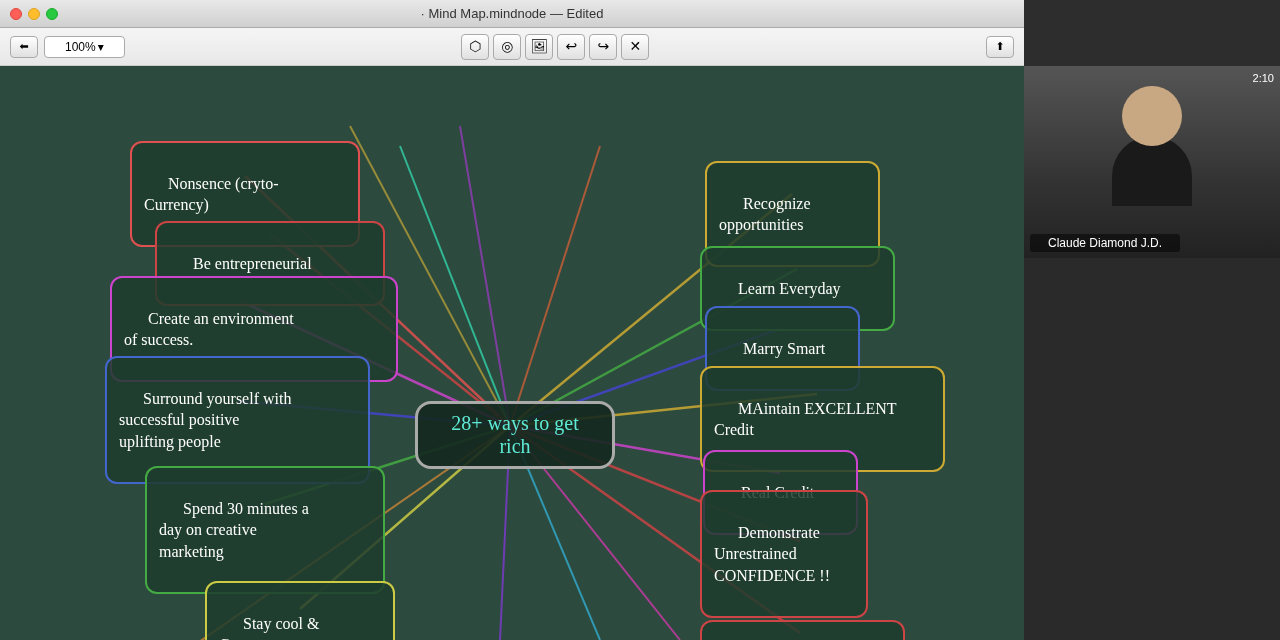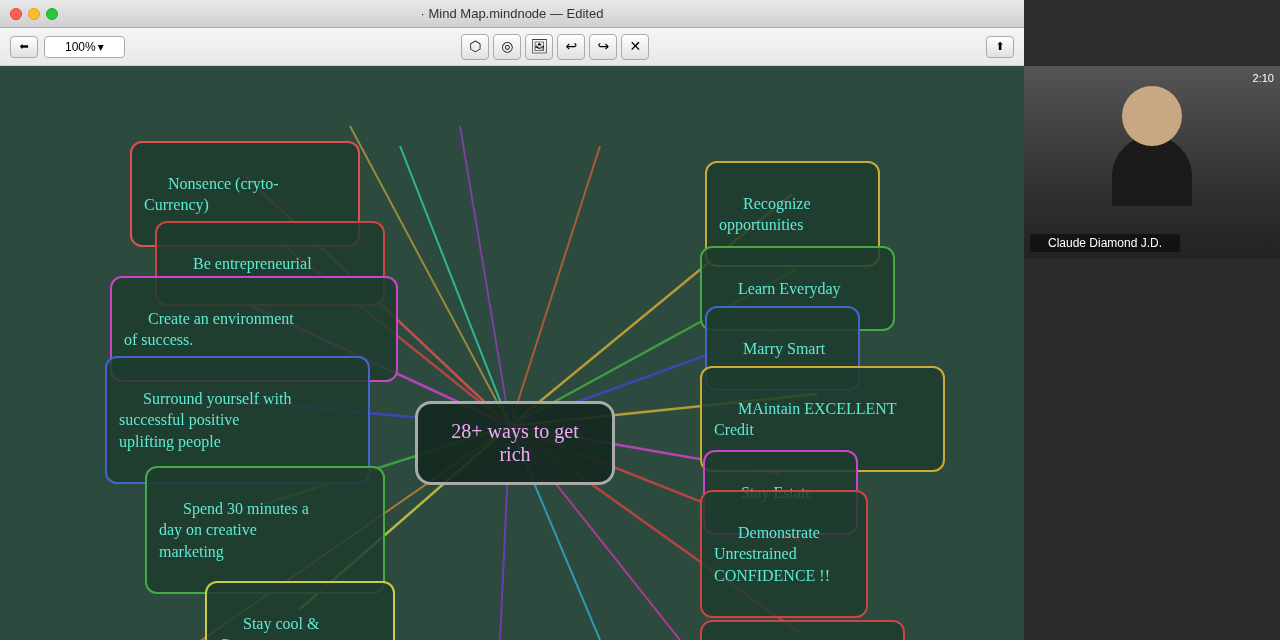--- a/index.html
+++ b/index.html
@@ -117,35 +117,35 @@
       pointer-events: none;
     }
 
     
     .node {
       position: absolute;
       border-radius: 12px;
       padding: 8px 12px;
       font-family: 'Georgia', 'Comic Sans MS', cursive, serif;
       font-size: 16px;
-      color: #5eead4;
+      color: #ffffff;
       border: 2px solid;
       background: rgba(30, 60, 45, 0.85);
       text-align: left;
       line-height: 1.35;
       white-space: pre-wrap;
     }
 
     .node-center {
       position: absolute;
       border-radius: 16px;
-      padding: 16px 20px;
+      padding: 8px 20px;
       font-family: 'Georgia', cursive, serif;
       font-size: 20px;
-      color: #f0abfc;
+      color: #5eead4;
       border: 3px solid #aaaaaa;
       background: rgba(20, 40, 30, 0.9);
       text-align: center;
       cursor: pointer;
     }
 
     
     .webcam-overlay {
       width: 256px;
       height: 574px;
@@ -335,21 +335,21 @@
     <div class="node" style="left: 705px; top: 240px; width: 155px; border-color: #4466cc;">
       <span>Marry Smart</span>
     </div>
 
     <div class="node" style="left: 700px; top: 300px; width: 245px; border-color: #ccaa33;">
       <span>MAintain EXCELLENT
 Credit</span>
     </div>
 
     <div class="node" style="left: 703px; top: 384px; width: 155px; border-color: #cc44cc;">
-      <span>Stay Estate</span>
+      <span>Real Credit</span>
     </div>
 
     <div class="node" style="left: 700px; top: 424px; width: 168px; border-color: #cc4444;">
       <span>Demonstrate
 Unrestrained
 CONFIDENCE !!</span>
     </div>
 
     <div class="node" style="left: 700px; top: 554px; width: 205px; border-color: #cc4444;">
       

